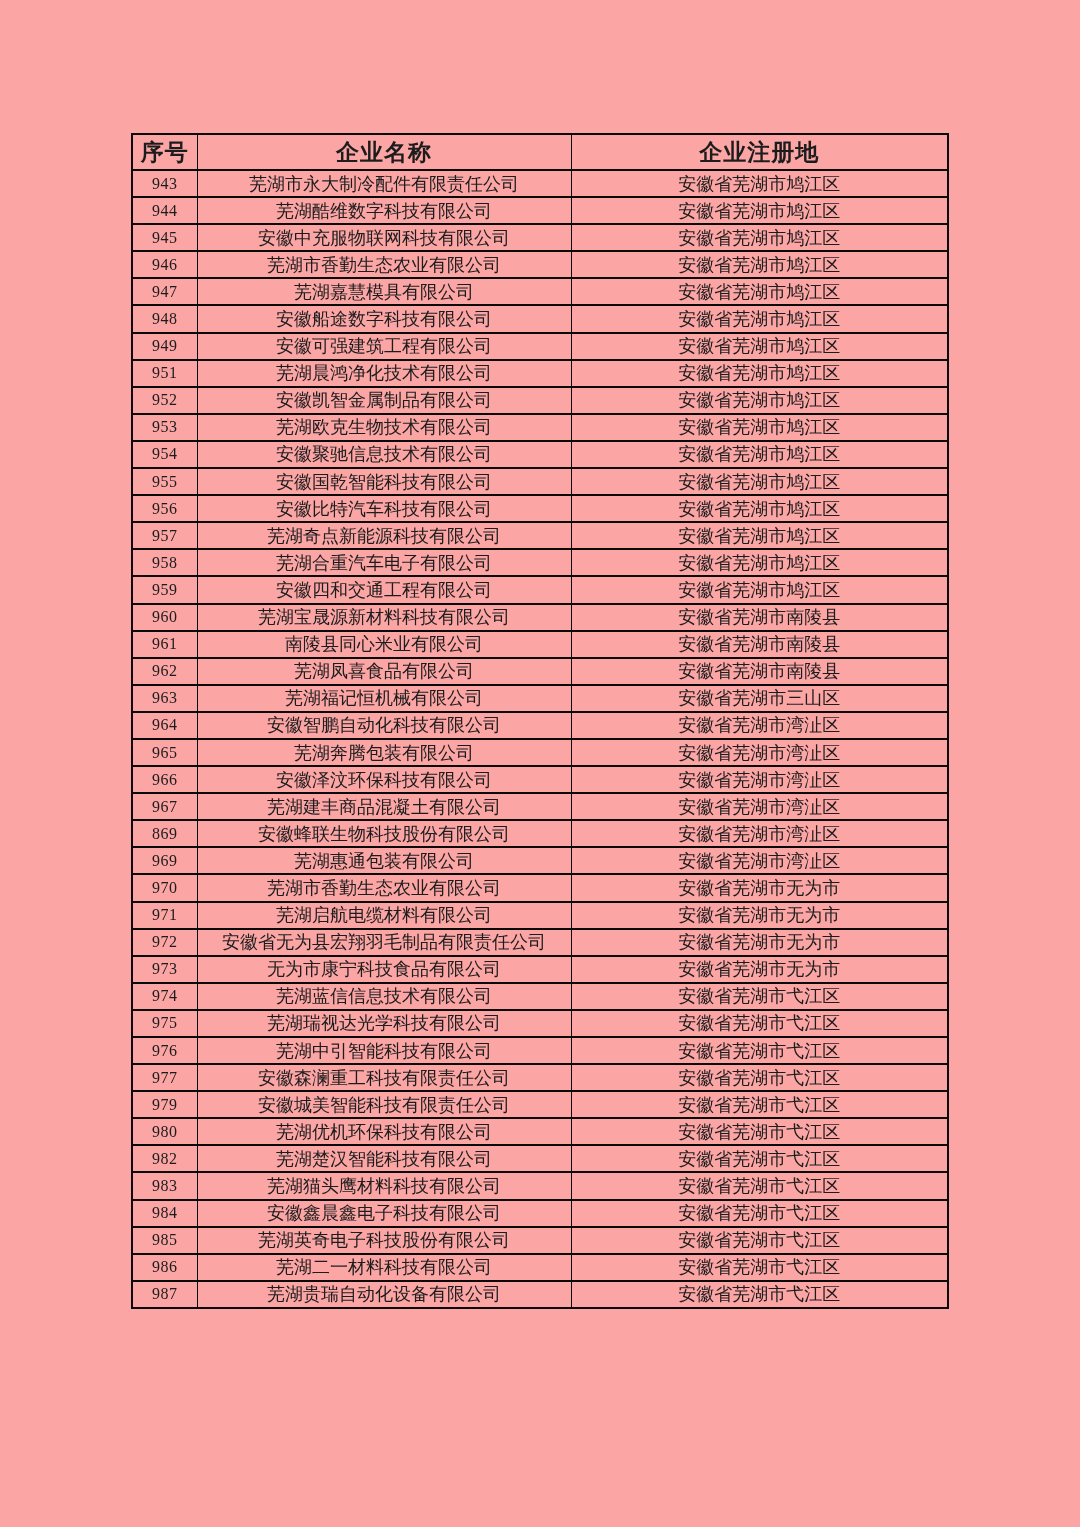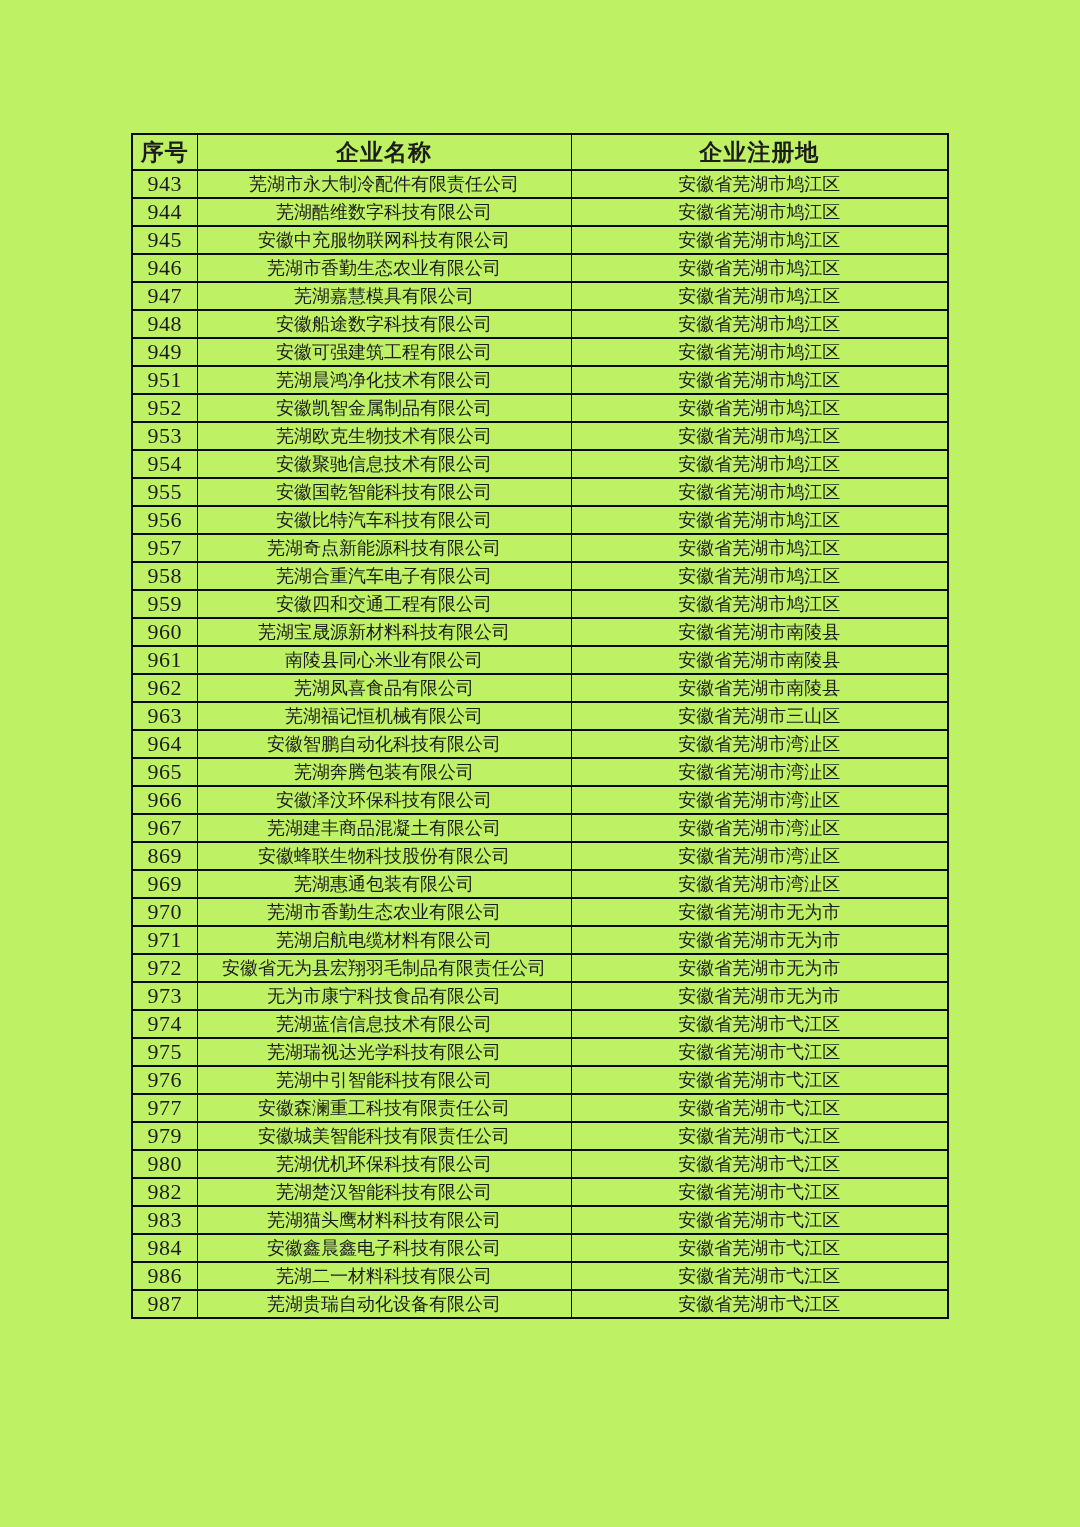--- a/index.html
+++ b/index.html
@@ -4,21 +4,21 @@
 <style>
   html, body {
     margin: 0;
     padding: 0;
     background: #ffffff;
   }
   .page {
     position: relative;
     width: 1080px;
     height: 1527px;
-    background: #bef264;
+    background: #fca5a5;
     font-family: "Liberation Serif", "DejaVu Serif", serif;
     color: #1c1c1c;
   }
   table.company-table {
     position: absolute;
     left: 131px;
     top: 133px;
     width: 816px;
     border-collapse: collapse;
     table-layout: fixed;
@@ -45,21 +45,21 @@
     border-right-width: 1px;
     height: 25.1px;
     font-size: 18px;
     text-align: center;
     vertical-align: middle;
     padding: 0;
     white-space: nowrap;
     overflow: hidden;
   }
   table.company-table td.cell-index {
-    font-size: 22px;
+    font-size: 16px;
     letter-spacing: 0.5px;
   }
 </style>
 </head>
 <body>
 
 <div class="page">
   <table class="company-table">
     <colgroup>
       <col class="col-index">
@@ -263,20 +263,25 @@
           <td class="cell-index">983</td>
           <td class="cell-name">芜湖猫头鹰材料科技有限公司</td>
           <td class="cell-place">安徽省芜湖市弋江区</td>
         </tr>
         <tr>
           <td class="cell-index">984</td>
           <td class="cell-name">安徽鑫晨鑫电子科技有限公司</td>
           <td class="cell-place">安徽省芜湖市弋江区</td>
         </tr>
         <tr>
+          <td class="cell-index">985</td>
+          <td class="cell-name">芜湖英奇电子科技股份有限公司</td>
+          <td class="cell-place">安徽省芜湖市弋江区</td>
+        </tr>
+        <tr>
           <td class="cell-index">986</td>
           <td class="cell-name">芜湖二一材料科技有限公司</td>
           <td class="cell-place">安徽省芜湖市弋江区</td>
         </tr>
         <tr>
           <td class="cell-index">987</td>
           <td class="cell-name">芜湖贵瑞自动化设备有限公司</td>
           <td class="cell-place">安徽省芜湖市弋江区</td>
         </tr>
       </tbody>

